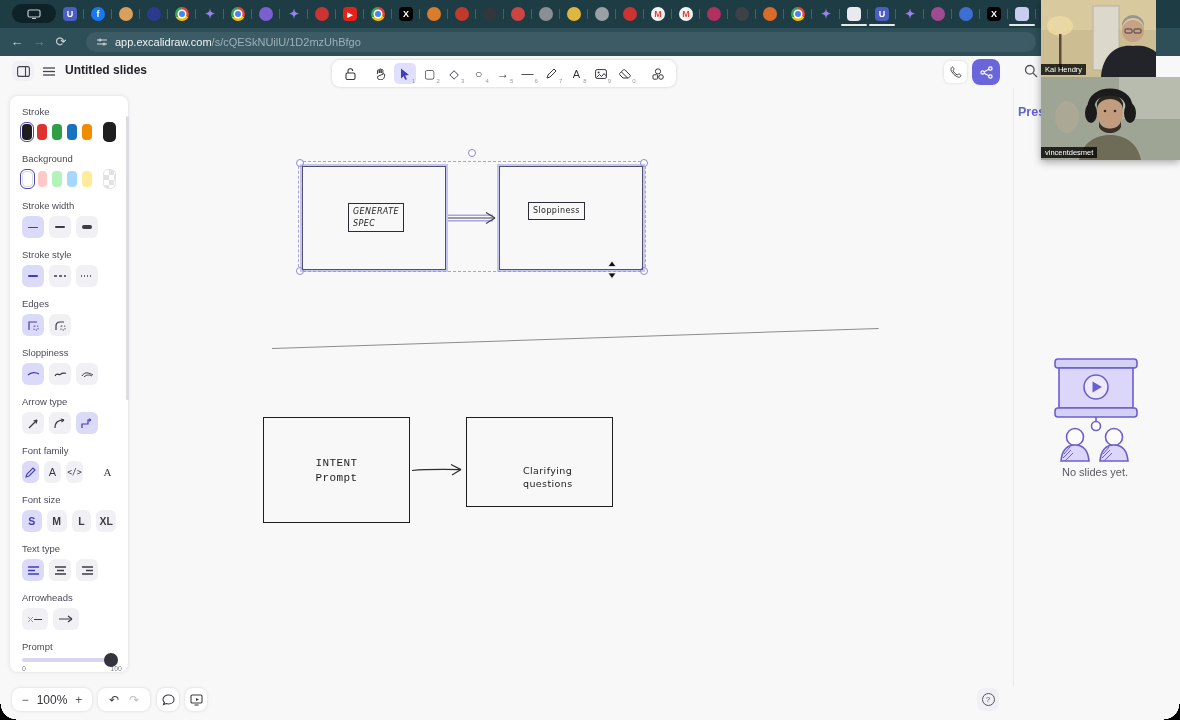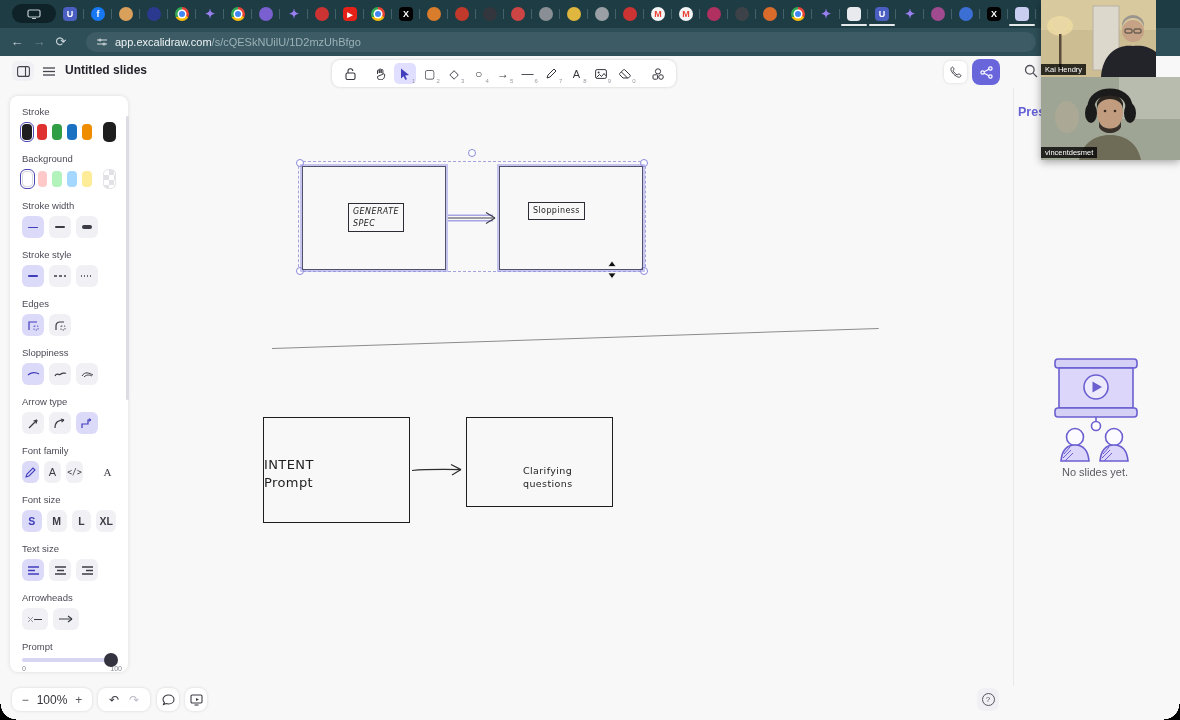--- a/index.html
+++ b/index.html
@@ -500,21 +500,21 @@
       <div class="lbl">Font size</div>
       <div class="row">
         <div class="pbtn sizebtn active">S</div>
         <div class="pbtn sizebtn">M</div>
         <div class="pbtn sizebtn">L</div>
         <div class="pbtn sizebtn">XL</div>
       </div>
     </div>
 
     <div class="sec">
-      <div class="lbl">Text size</div>
+      <div class="lbl">Text type</div>
       <div class="row">
         <div class="pbtn active">
           <svg width="11" height="9">
               <line x1="0" y1="1" x2="11" y2="1" stroke="#403dbb" stroke-width="1.4"></line>
               <line x1="0" y1="4.5" x2="7" y2="4.5" stroke="#403dbb" stroke-width="1.4"></line>
               <line x1="0" y1="8" x2="11" y2="8" stroke="#403dbb" stroke-width="1.4"></line>
             </svg>
         </div>
         <div class="pbtn">
           <svg width="11" height="9">
@@ -587,21 +587,21 @@
   </svg>
 
   <svg class="abs" style="left:606px; top:261px;" width="12" height="18">
     <path d="M6,0 L2,5.5 H10 Z" fill="#111" stroke="#fff" stroke-width="0.7"></path>
     <path d="M6,17.5 L2,12 H10 Z" fill="#111" stroke="#fff" stroke-width="0.7"></path>
   </svg>
 
   <div class="abs" style="left:272px; top:348px; width:607px; height:0; border-top:1.2px solid #8c8c8c; transform:rotate(-1.89deg); transform-origin:left top;"></div>
 
   <div class="box" style="left:263px; top:417px; width:147px; height:106px;">
-    <div class="cv-text" style="position:absolute; left:0; right:0; top:38px; font-size:13px; line-height:1.35;">INTENT
+    <div class="cv-text" style="position:absolute; left:0; right:0; top:38px; text-align:center; font-size:11px; line-height:1.35;font-family:Liberation Mono, monospace;">INTENT
 Prompt</div>
   </div>
   <div class="box" style="left:466px; top:417px; width:147px; height:90px;">
     <div class="cv-text" style="position:absolute; left:56px; top:47px; font-size:9.5px; line-height:1.35;">Clarifying
 questions</div>
   </div>
   <svg class="abs" style="left:410px; top:461px;" width="56" height="18">
     <path d="M2,9.5 C18,8 34,8.3 51,8.6" fill="none" stroke="#2e2e2e" stroke-width="1.2"></path>
     <path d="M51,8.6 L41,3.5 M51,8.6 L42,14" fill="none" stroke="#2e2e2e" stroke-width="1.2"></path>
   </svg>

